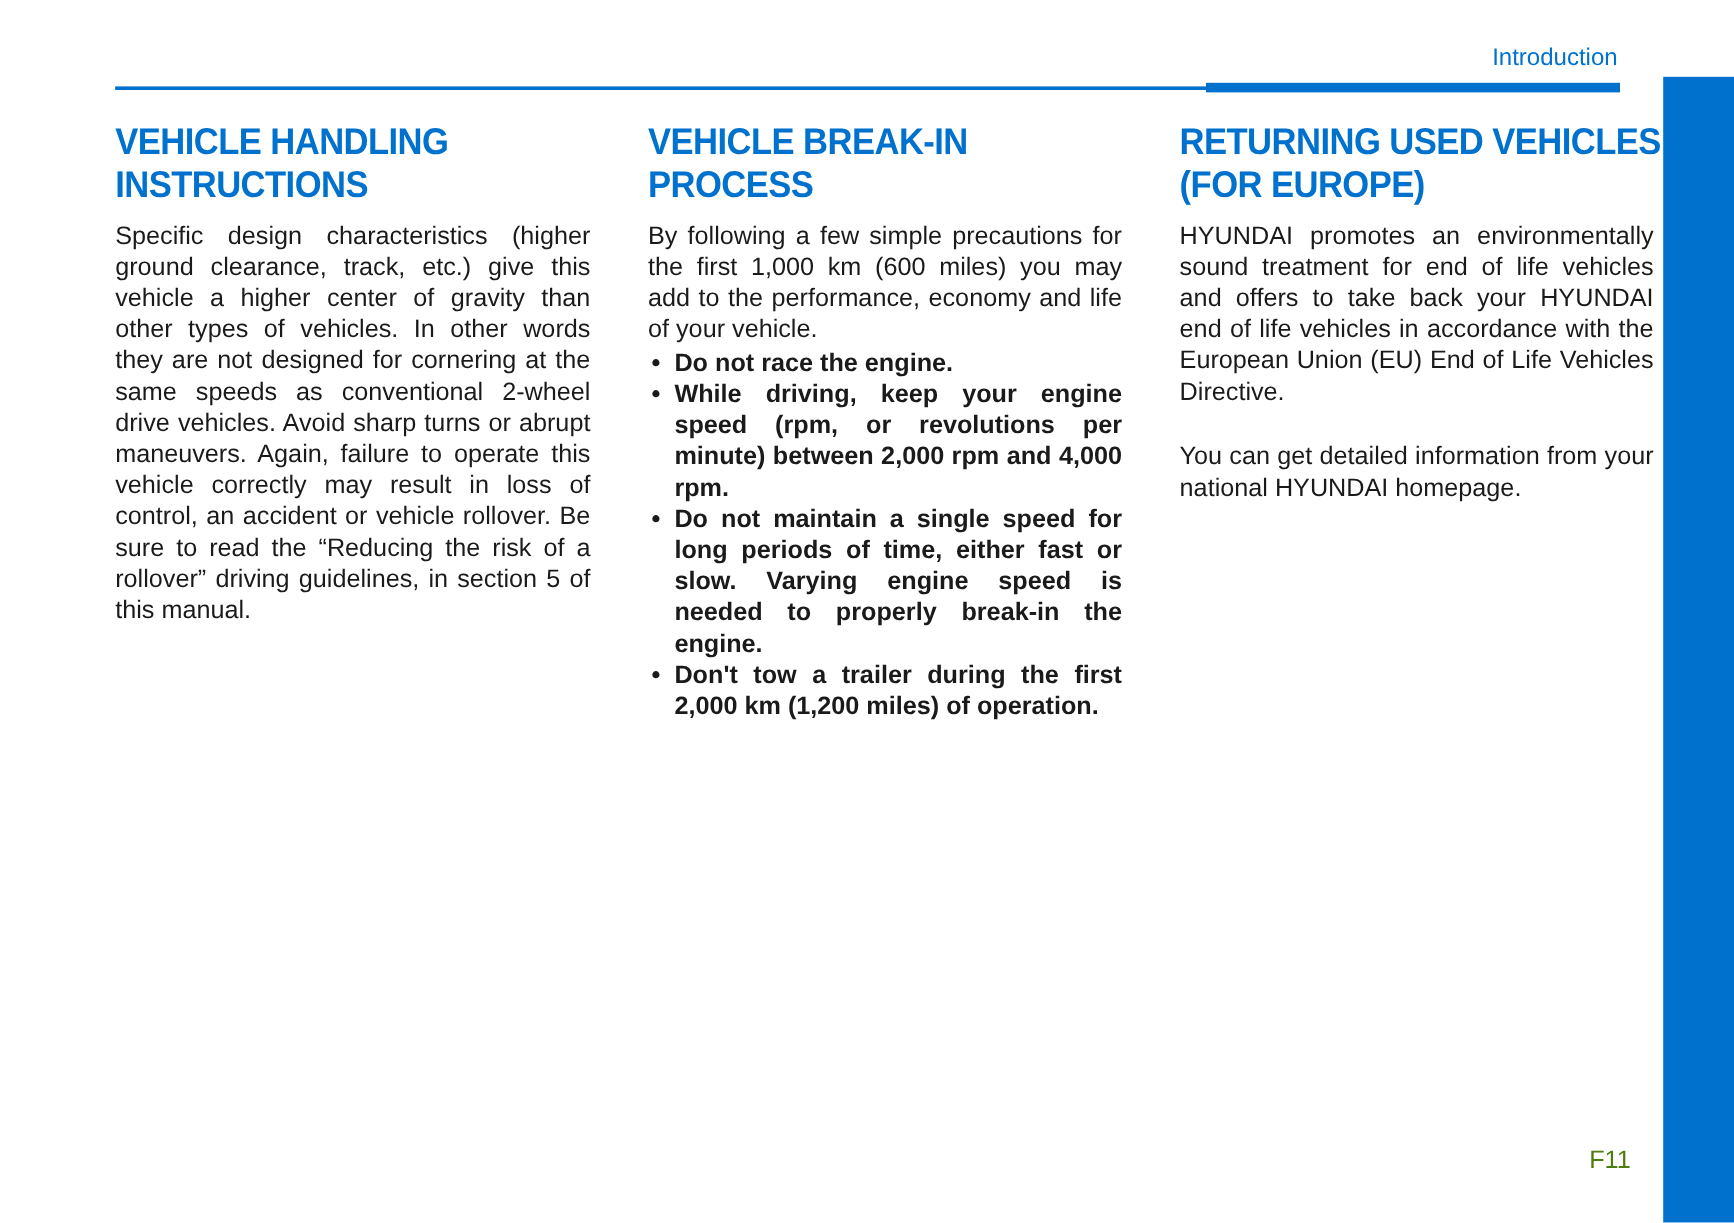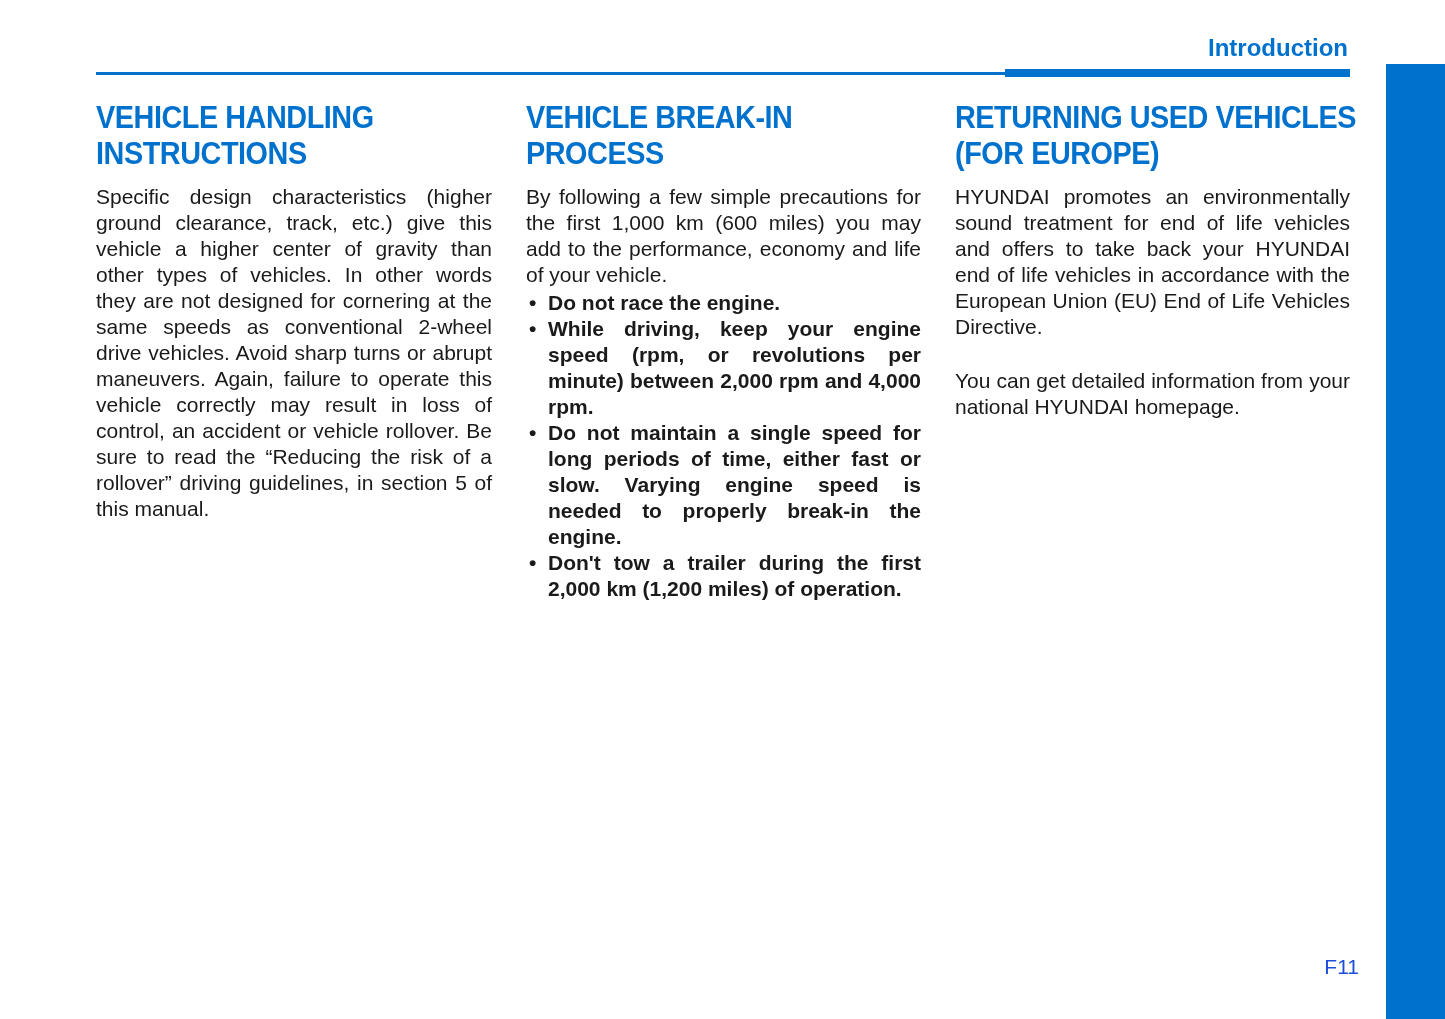--- a/index.html
+++ b/index.html
@@ -20,24 +20,23 @@
   
   .header{
     position:absolute;
     left:96px;
     top:34px;
     width:1254px;
   }
   .header-title{
     text-align:right;
     color:var(--accent);
-    font-size:24px;
+    font-size:20px;
     line-height:28px;
     padding-right:2px;
-    font-weight:bold;
   }
   .header-rule{
     display:flex;
     align-items:center;
     margin-top:7px;
   }
   .rule-thin{
     flex:1;
     height:3px;
     background:var(--accent);
@@ -48,21 +47,21 @@
     background:var(--accent);
   }
   
   .columns{
     position:absolute;
     left:96px;
     top:100px;
     width:1254px;
     display:grid;
     grid-template-columns:396px 395px 395px;
-    column-gap:34px;
+    column-gap:48px;
   }
   .col-heading{
     color:var(--accent);
     font-weight:bold;
     font-size:31px;
     line-height:36px;
     letter-spacing:-0.5px;
     margin-bottom:12px;
   }
   .col-heading .h-line{
@@ -108,21 +107,21 @@
     width:59px;
     height:955px;
     background:var(--accent);
   }
   
   .page-number{
     position:absolute;
     right:86px;
     bottom:40px;
     font-size:21px;
-    color:#1d4ed8;
+    color:#4d7c0f;
   }
 </style>
 </head>
 <body>
 
 <div class="page">
 
   <div class="header">
     <div class="header-title">Introduction</div>
     <div class="header-rule">

